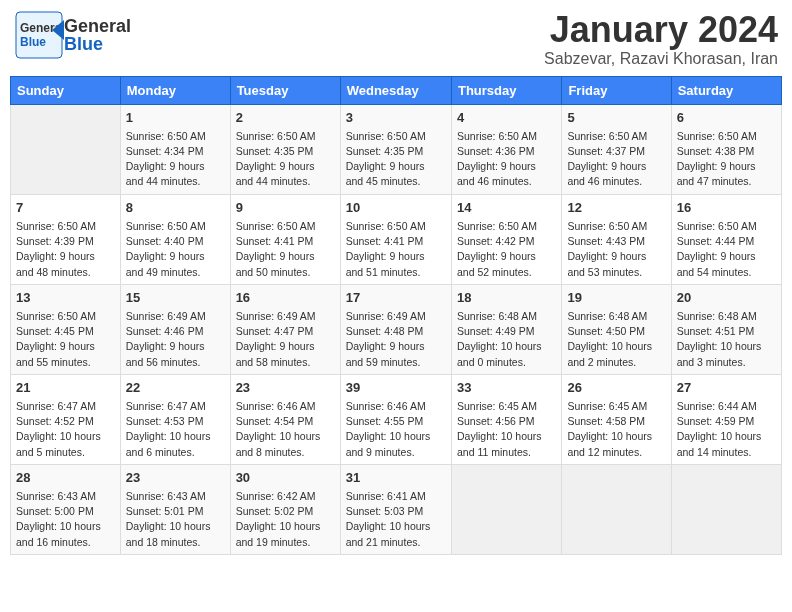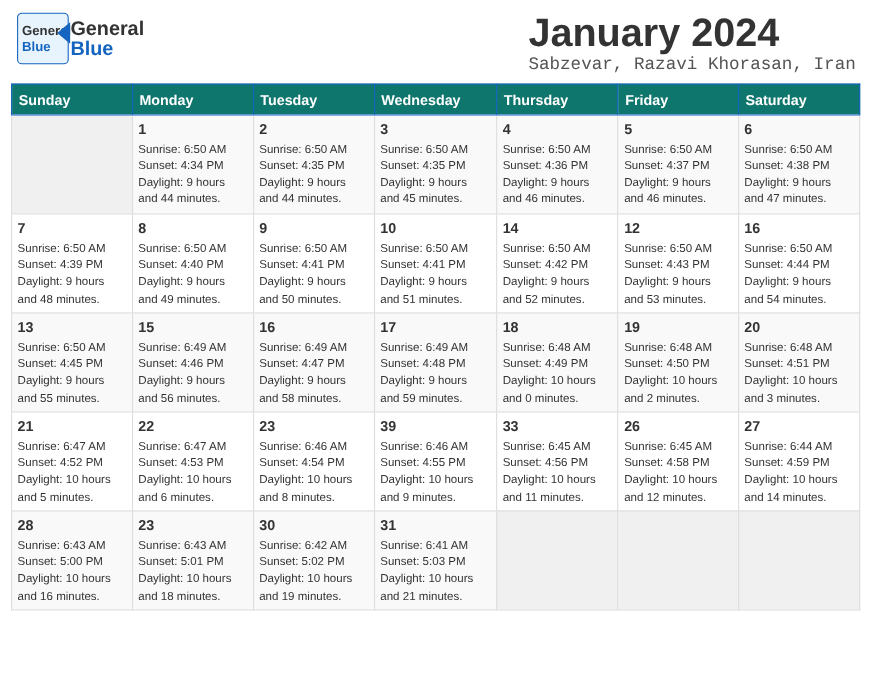--- a/index.html
+++ b/index.html
@@ -10,40 +10,39 @@
       min-height: 612px;
       padding: 10px;
     }
     .header {
       display: flex;
       justify-content: space-between;
       align-items: flex-start;
       margin-bottom: 8px;
       padding: 0 4px;
     }
-    .title-block { }
+    .title-block { text-align: right; }
     .title-block h1 {
       font-size: 36px;
       font-weight: bold;
       color: #333;
       line-height: 1.1;
     }
     .title-block h2 {
       font-size: 16px;
       font-weight: normal;
       color: #555;
-      font-family: Liberation Mono, monospace;
     }
     .calendar {
       width: 100%;
       border-collapse: collapse;
       font-size: 11px;
     }
     .calendar thead tr th {
-      background-color: #0f766e;
+      background-color: #3b82f6;
       color: #fff;
       text-align: left;
       padding: 6px 6px;
       font-size: 13px;
       font-weight: bold;
       border: 1px solid #1565C0;
     }
     .calendar tbody tr td {
       border: 1px solid #ddd;
       vertical-align: top;

